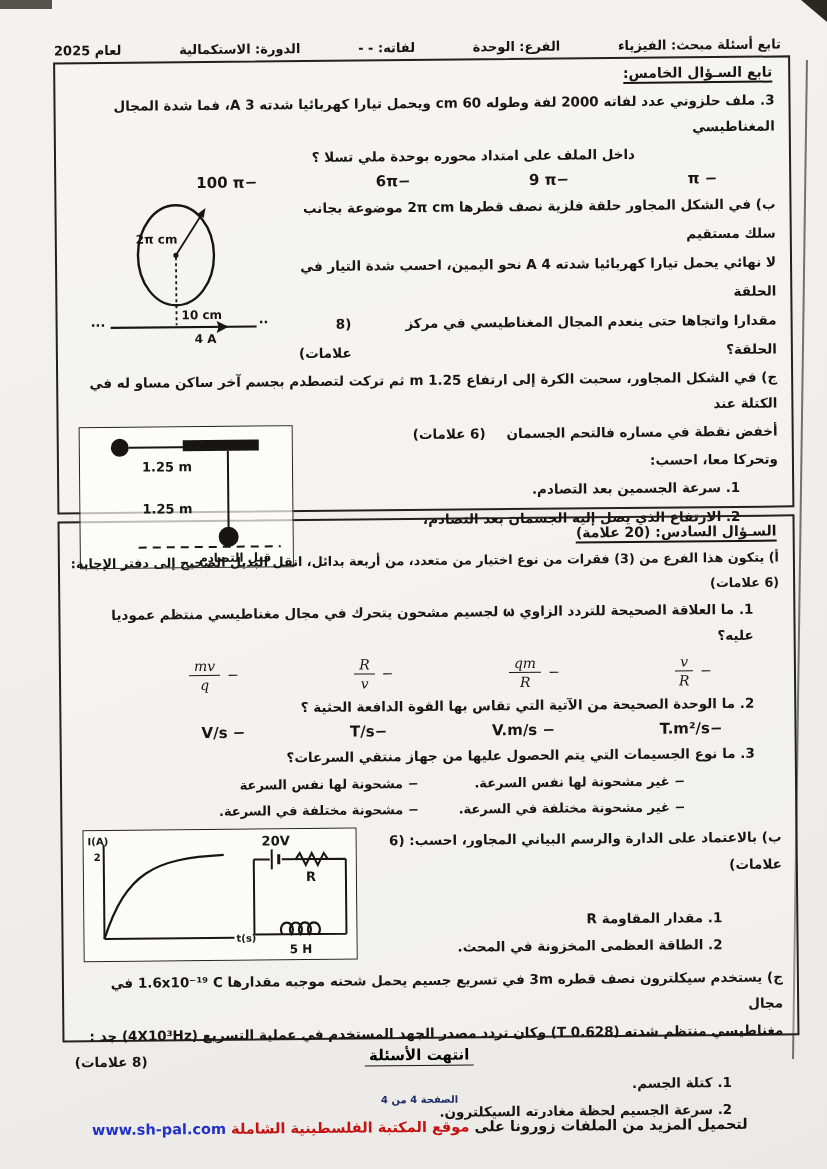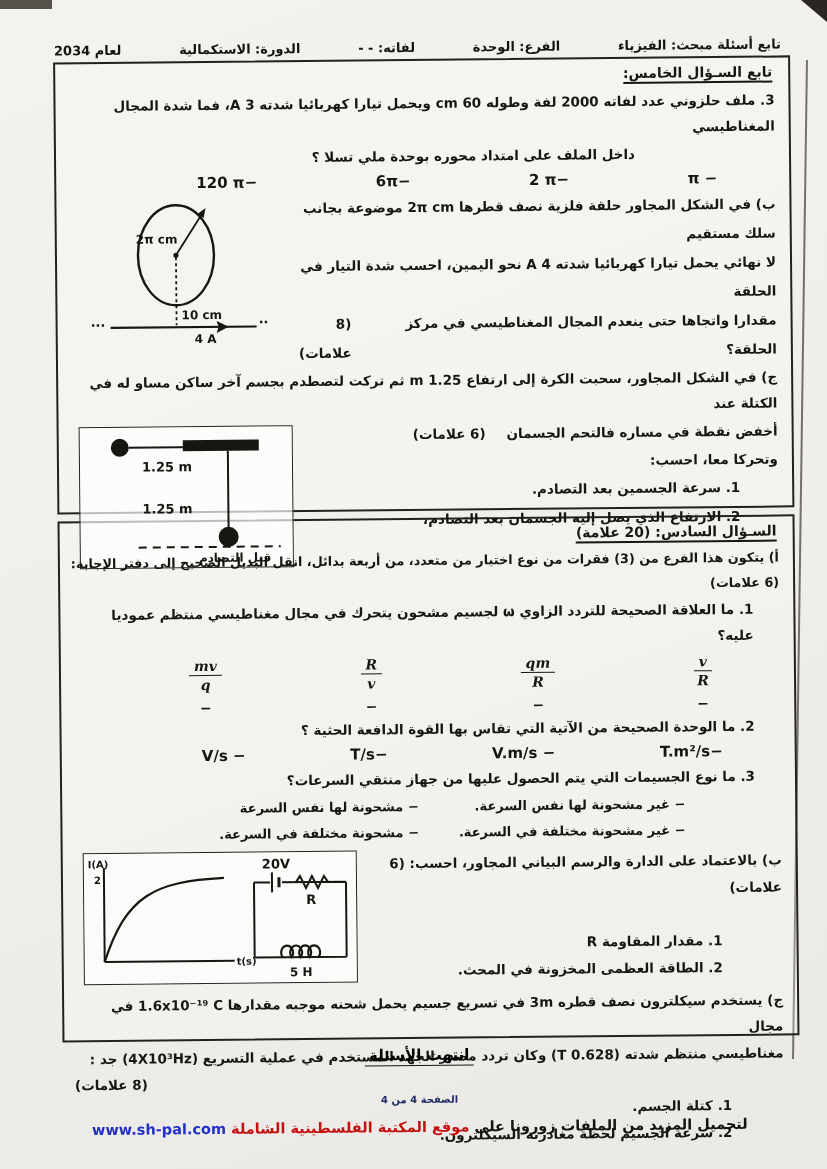--- a/index.html
+++ b/index.html
@@ -40,21 +40,21 @@
   }
   .ln{font-size:13.5px;font-weight:bold;line-height:1.95;}
   .indent2{padding-right:140px;}
 
   .opt-row{
     direction:ltr;display:flex;justify-content:space-between;align-items:center;
     padding:3px 58px 3px 130px;font-size:15px;font-weight:bold;
   }
   .opt-row.fracs{padding:4px 68px 2px 118px;}
 
-  .frac{display:inline-flex;align-items:center;gap:7px;font-family:"DejaVu Serif","Liberation Serif",serif;font-style:italic;font-weight:bold;font-size:14px;flex-direction:column;}
+  .frac{display:inline-flex;align-items:center;gap:7px;font-family:"DejaVu Serif","Liberation Serif",serif;font-style:italic;font-weight:normal;font-size:14px;}
   .stack{display:inline-block;text-align:center;line-height:1.15;}
   .stack .num{display:block;border-bottom:1.6px solid #181613;padding:0 5px 1px;}
   .stack .den{display:block;padding-top:1px;}
   .frac .dash{font-style:normal;font-family:"DejaVu Sans",sans-serif;}
 
   .row{display:flex;direction:ltr;align-items:flex-start;}
   .row .txtcol{flex:1;direction:rtl;text-align:right;}
   .split{display:flex;direction:rtl;justify-content:space-between;align-items:baseline;}
 
   .figwrap{flex:0 0 auto;}
@@ -87,32 +87,32 @@
   <div class="corner-tr"></div>
   <div class="scan-edge"></div>
 
   <div class="tilt">
 
     <div class="header">
       <span>تابع أسئلة مبحث: الفيزياء</span>
       <span>الفرع: الوحدة</span>
       <span>لفاته: - -</span>
       <span>الدورة: الاستكمالية</span>
-      <span>لعام 2034</span>
+      <span>لعام 2025</span>
     </div>
 
     <div class="qbox" id="box-q5">
       <div><span class="qtitle">تابع السـؤال الخامس:</span></div>
 
       <div class="ln">3. ملف حلزوني عدد لفاته 2000 لفة وطوله 60 cm ويحمل تيارا كهربائيا شدته 3 A، فما شدة المجال المغناطيسي</div>
       <div class="ln indent2">داخل الملف على امتداد محوره بوحدة ملي تسلا ؟</div>
       <div class="opt-row">
-        <span>120 π−</span>
+        <span>100 π−</span>
         <span>6π−</span>
-        <span>2 π−</span>
+        <span>9 π−</span>
         <span>π −</span>
       </div>
 
       <div class="row">
         <div class="figwrap" style="width:205px;padding:2px 0 0 6px;">
           <svg width="190" height="148" viewBox="0 0 190 148">
             <ellipse cx="88" cy="58" rx="38" ry="50" fill="none" stroke="#181613" stroke-width="2.4"></ellipse>
             <circle cx="88" cy="58" r="2.6" fill="#181613"></circle>
             <line x1="88" y1="58" x2="115" y2="16" stroke="#181613" stroke-width="1.8"></line>
             <polygon points="118,11 110,17 116,21" fill="#181613"></polygon>

